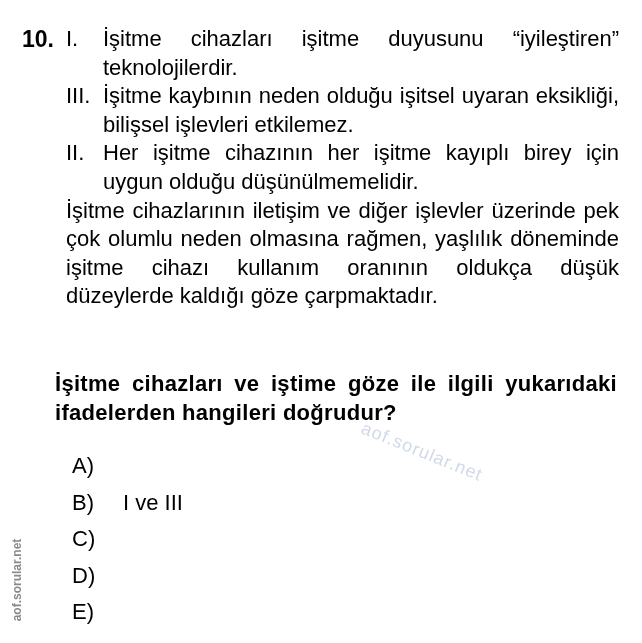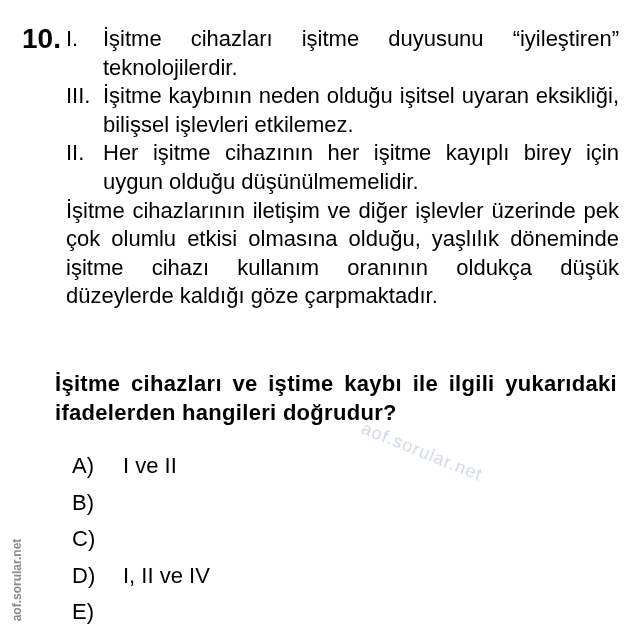--- a/index.html
+++ b/index.html
@@ -12,21 +12,21 @@
       height: 643px;
       position: relative;
       overflow: hidden;
       font-family: "Liberation Sans", sans-serif;
       color: #000000;
     }
     .qnum {
       position: absolute;
       left: 22px;
       top: 25px;
-      font-size: 28px;
+      font-size: 23px;
       font-weight: bold;
       line-height: 28px;
     }
     .statements {
       position: absolute;
       left: 66px;
       top: 25px;
       width: 553px;
     }
     .stmt {
@@ -109,40 +109,39 @@
   </div>
   <div class="stmt">
     <span class="roman">III.</span>
     <span class="text">İşitme kaybının neden olduğu işitsel uyaran eksikliği, bilişsel işlevleri etkilemez.</span>
   </div>
   <div class="stmt">
     <span class="roman">II.</span>
     <span class="text">Her işitme cihazının her işitme kayıplı birey için uygun olduğu düşünülmemelidir.</span>
   </div>
   <div class="stmt">
-    <span class="text">İşitme cihazlarının iletişim ve diğer işlevler üzerinde pek çok olumlu etkisi olmasına olduğu, yaşlılık döneminde işitme cihazı kullanım oranının oldukça düşük düzeylerde kaldığı göze çarpmaktadır.</span>
+    <span class="text">İşitme cihazlarının iletişim ve diğer işlevler üzerinde pek çok olumlu neden olmasına rağmen, yaşlılık döneminde işitme cihazı kullanım oranının oldukça düşük düzeylerde kaldığı göze çarpmaktadır.</span>
   </div>
 </div>
 
-<div class="question">İşitme cihazları ve iştime kaybı ile ilgili yukarıdaki ifadelerden hangileri doğrudur?</div>
+<div class="question">İşitme cihazları ve iştime göze ile ilgili yukarıdaki ifadelerden hangileri doğrudur?</div>
 
 <div class="options">
   <div class="option">
     <span class="letter">A)</span>
-    <span class="value">I ve II</span>
   </div>
   <div class="option">
     <span class="letter">B)</span>
+    <span class="value">I ve III</span>
   </div>
   <div class="option">
     <span class="letter">C)</span>
   </div>
   <div class="option">
     <span class="letter">D)</span>
-    <span class="value">I, II ve IV</span>
   </div>
   <div class="option">
     <span class="letter">E)</span>
   </div>
 </div>
 
 <div class="watermark-diag">aof.sorular.net</div>
 <div class="watermark-side">aof.sorular.net</div>
 
 </body></html>

